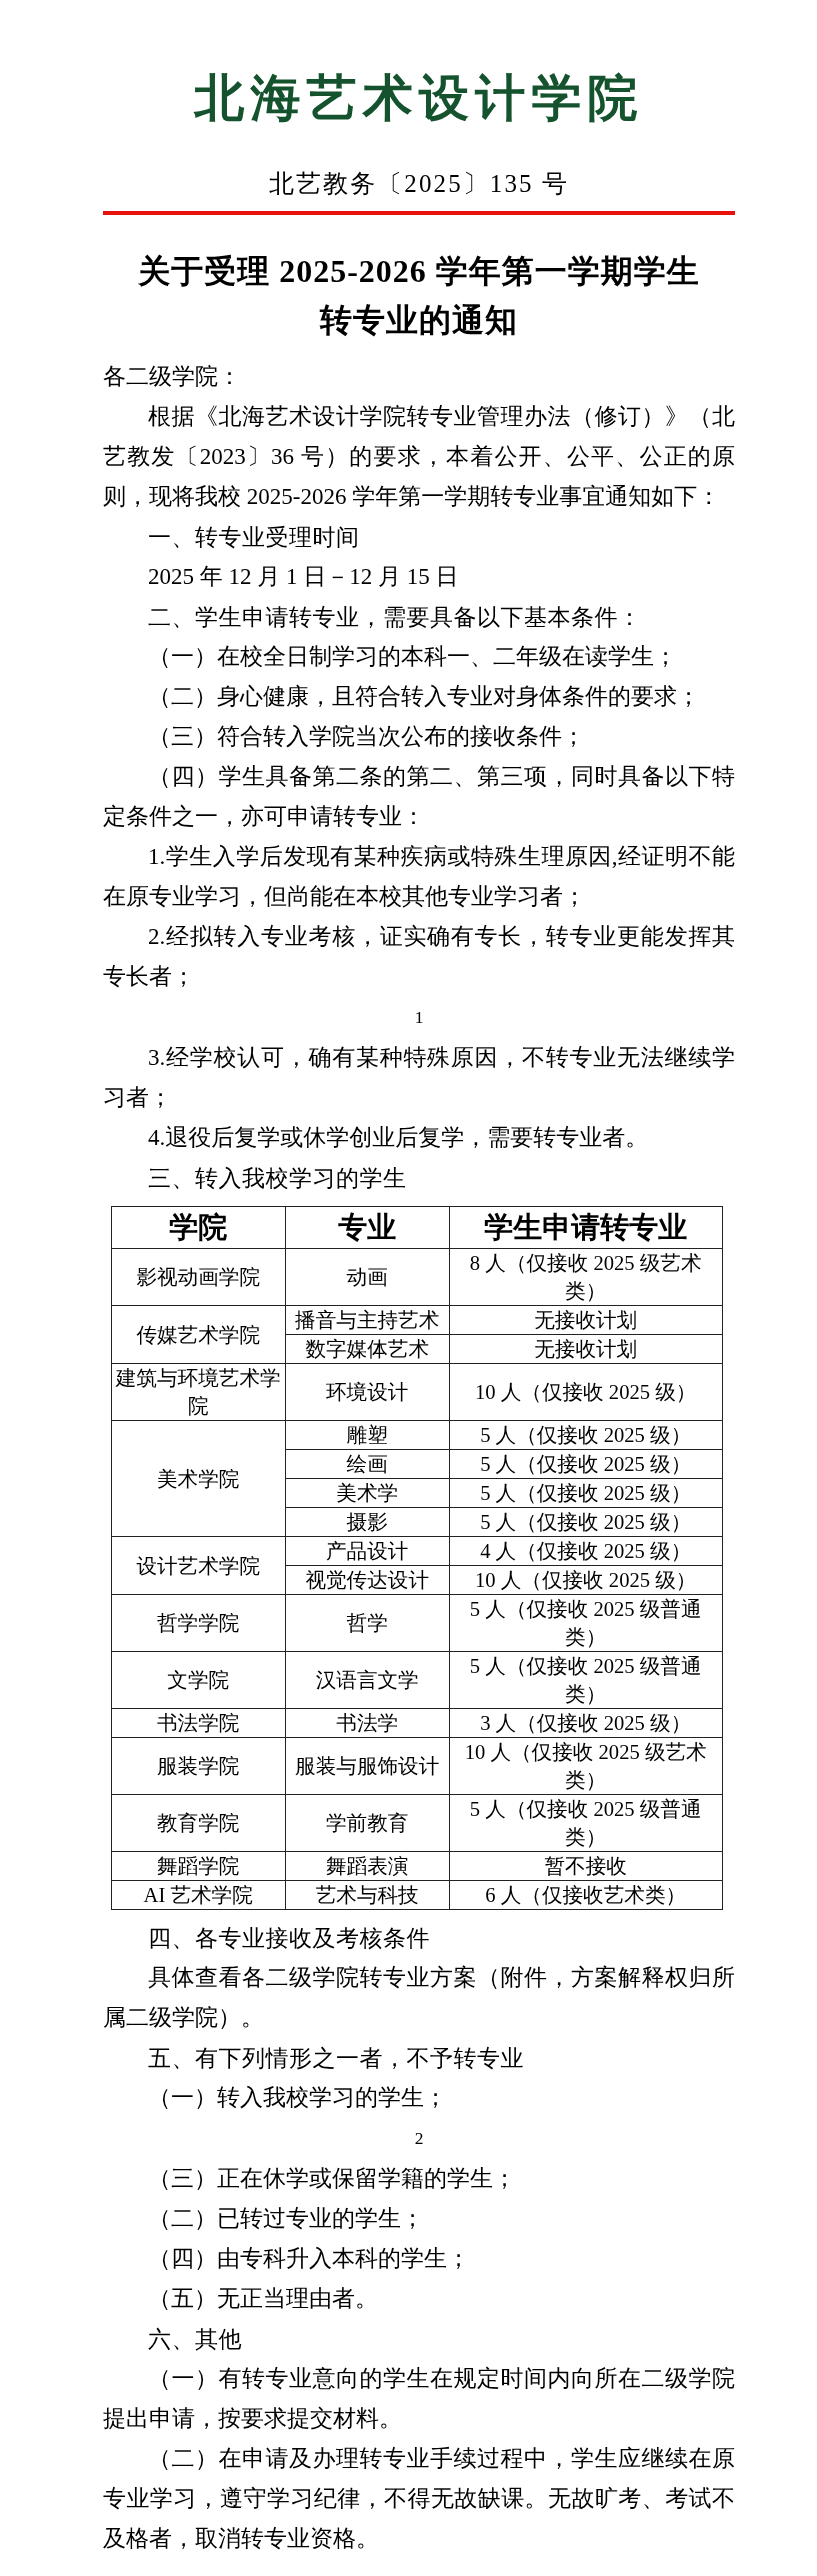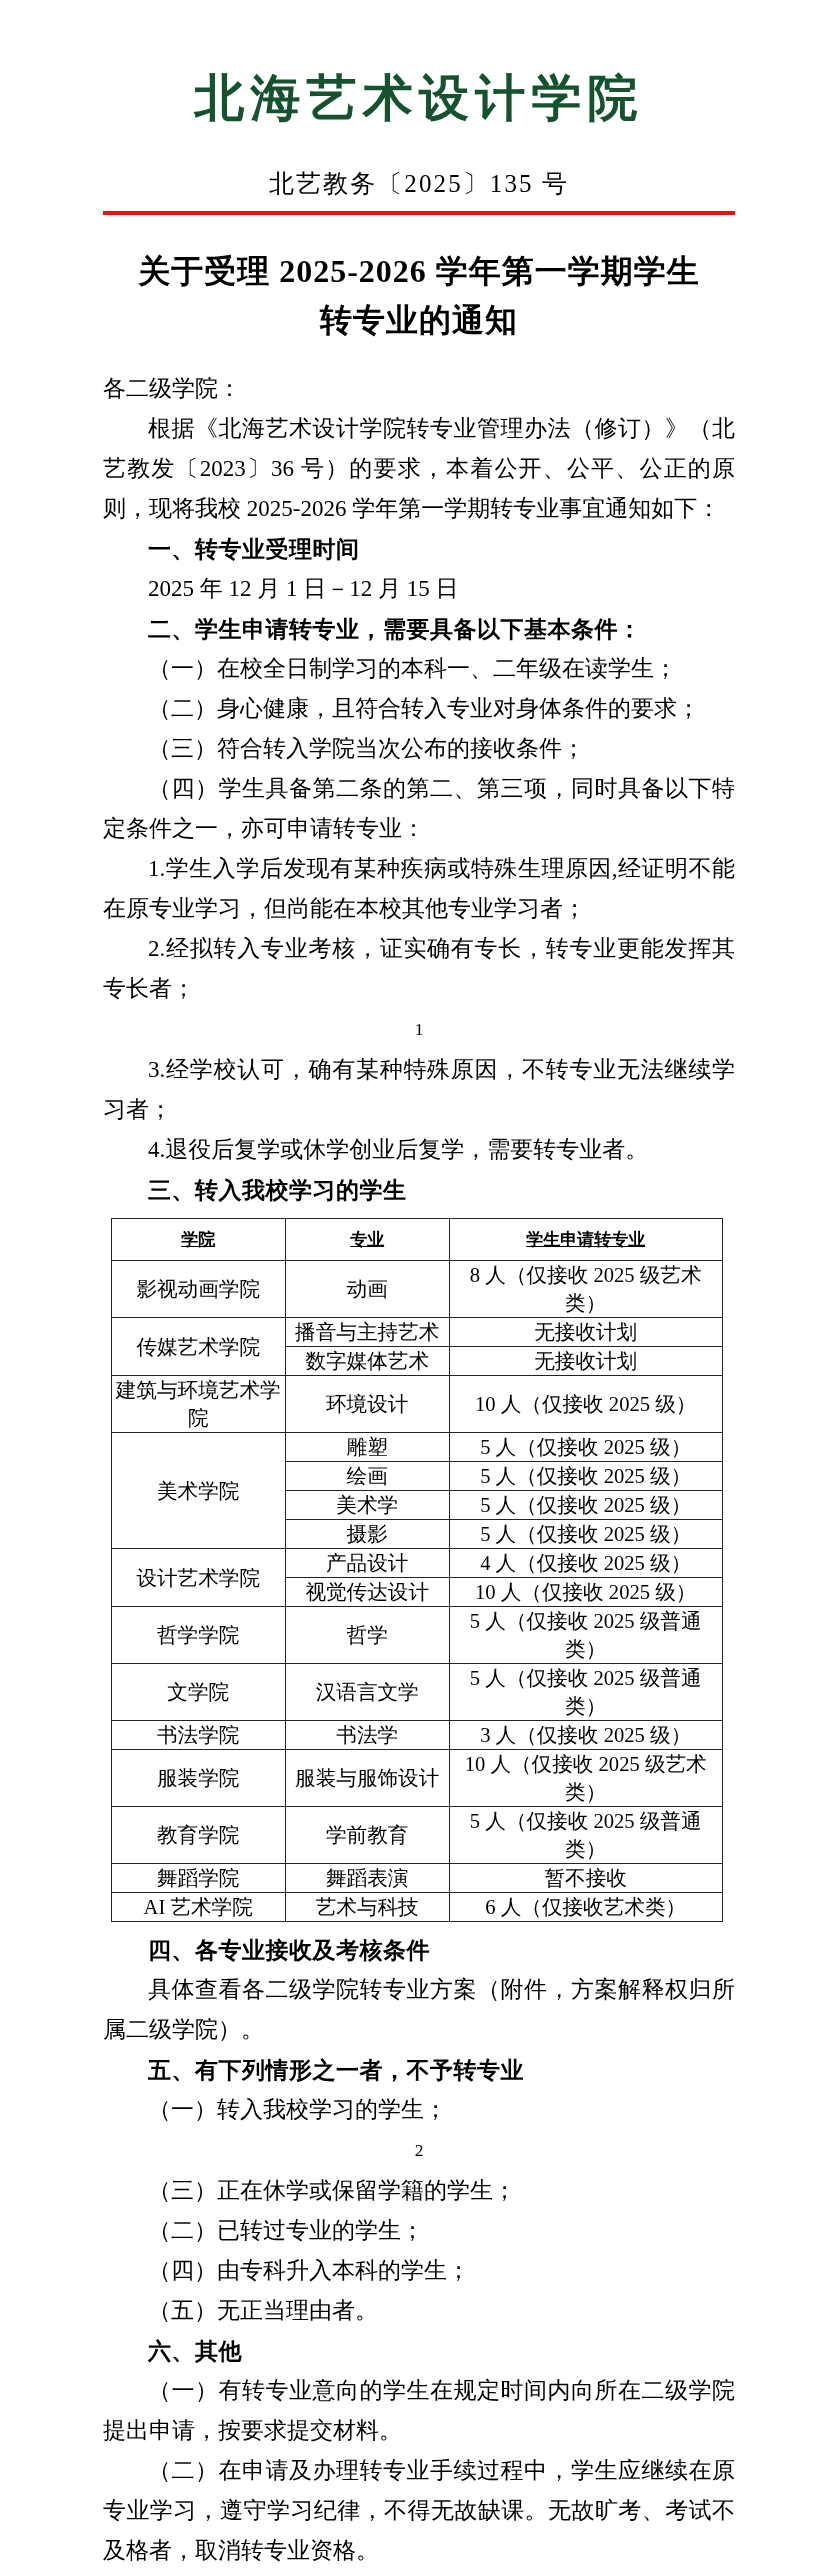--- a/index.html
+++ b/index.html
@@ -42,33 +42,33 @@
     margin-top: 14.4px;
   }
   .doc-title {
     text-align: center;
     font-weight: bold;
     font-size: 32px;
     line-height: 49px;
     margin-top: 32px;
     letter-spacing: 1px;
   }
-  .doc-body { margin-top: 24px; }
+  .doc-body { margin-top: 12px; }
   .blk {
     font-size: 23px;
     line-height: 40px;
   }
   .salutation { text-indent: 0; }
   .para {
     text-indent: 45px;
     text-align: justify;
   }
   .heading {
     text-indent: 45px;
-    font-weight: 700;
+    font-weight: 400;
     font-family: "Liberation Sans", "DejaVu Sans", sans-serif;
     letter-spacing: 0.5px;
   }
   .pagenum {
     text-align: center;
     font-size: 17.5px;
     line-height: 41px;
     text-indent: 0;
   }
   table.quota-table {
@@ -81,23 +81,22 @@
   table.quota-table td {
     border: 1px solid #222;
     text-align: center;
     vertical-align: middle;
     padding: 0 2.1px;
     font-weight: normal;
     overflow: hidden;
   }
   table.quota-table th {
     height: 41px;
-    font-size: 17px;
+    font-size: 29px;
     font-weight: 600;
-    text-decoration: underline;
   }
   table.quota-table td {
     height: 28px;
     font-size: 20.6px;
   }
 </style>
 </head>
 <body>
 
 <div class="page">

